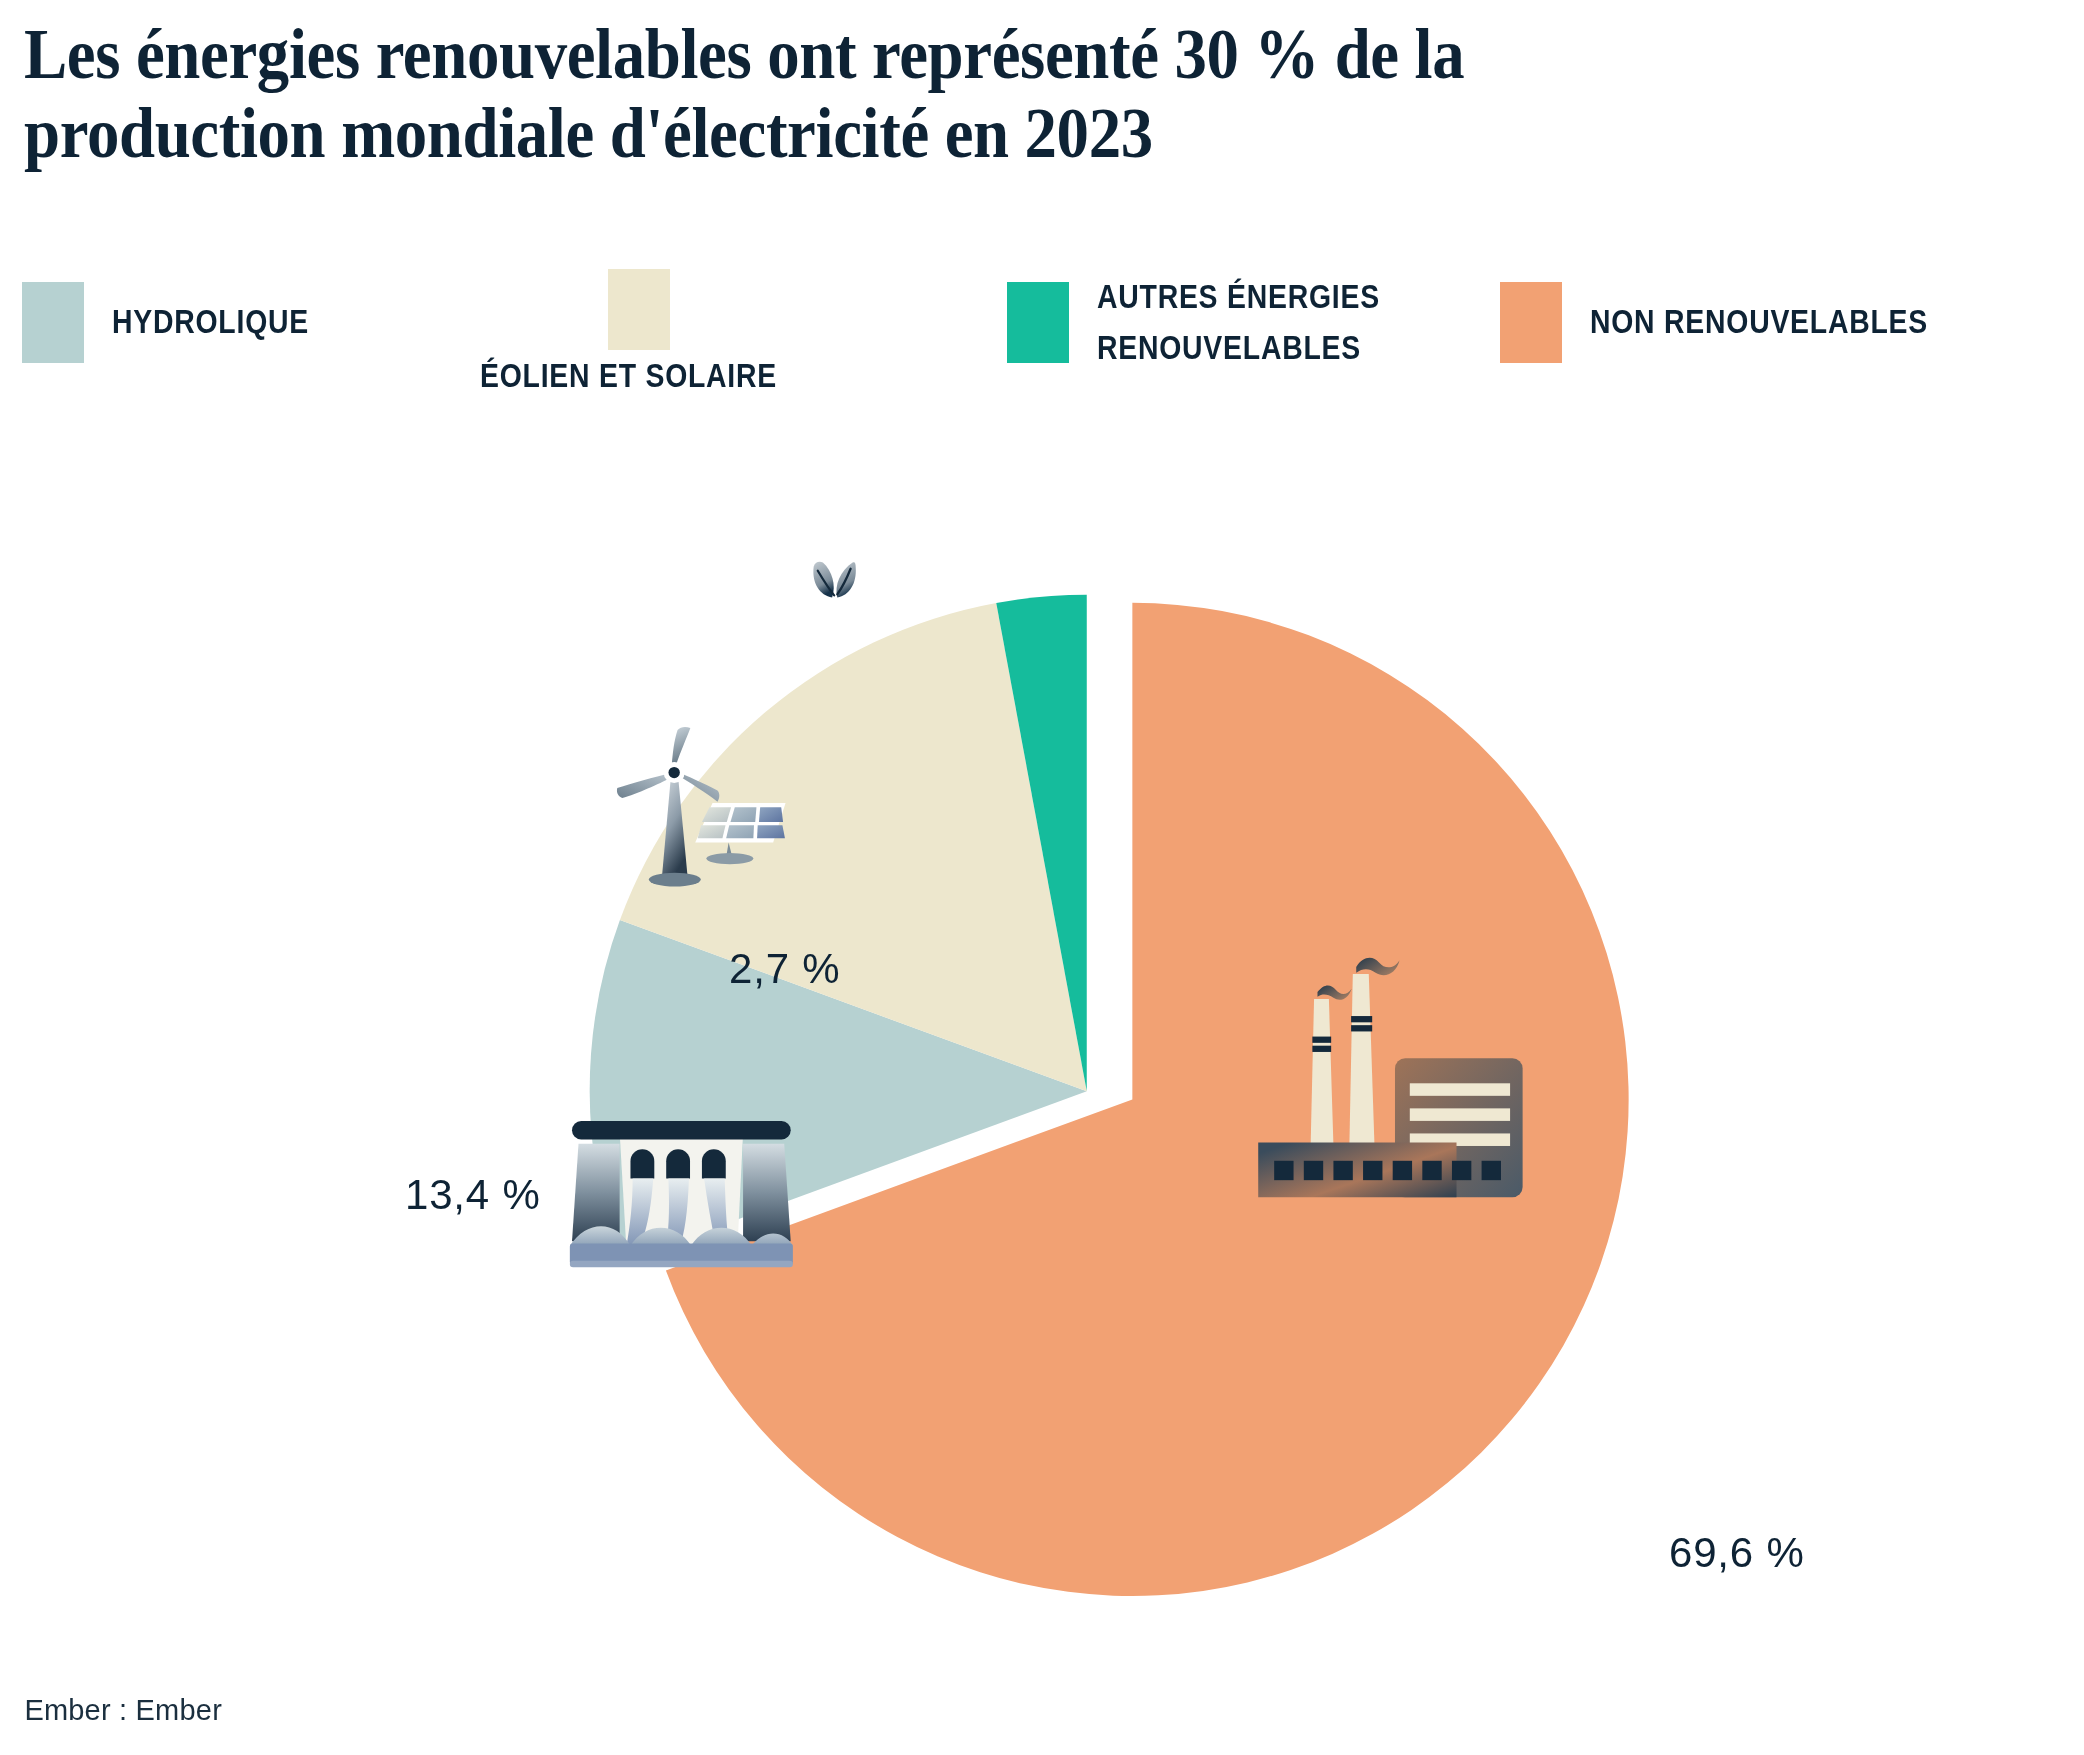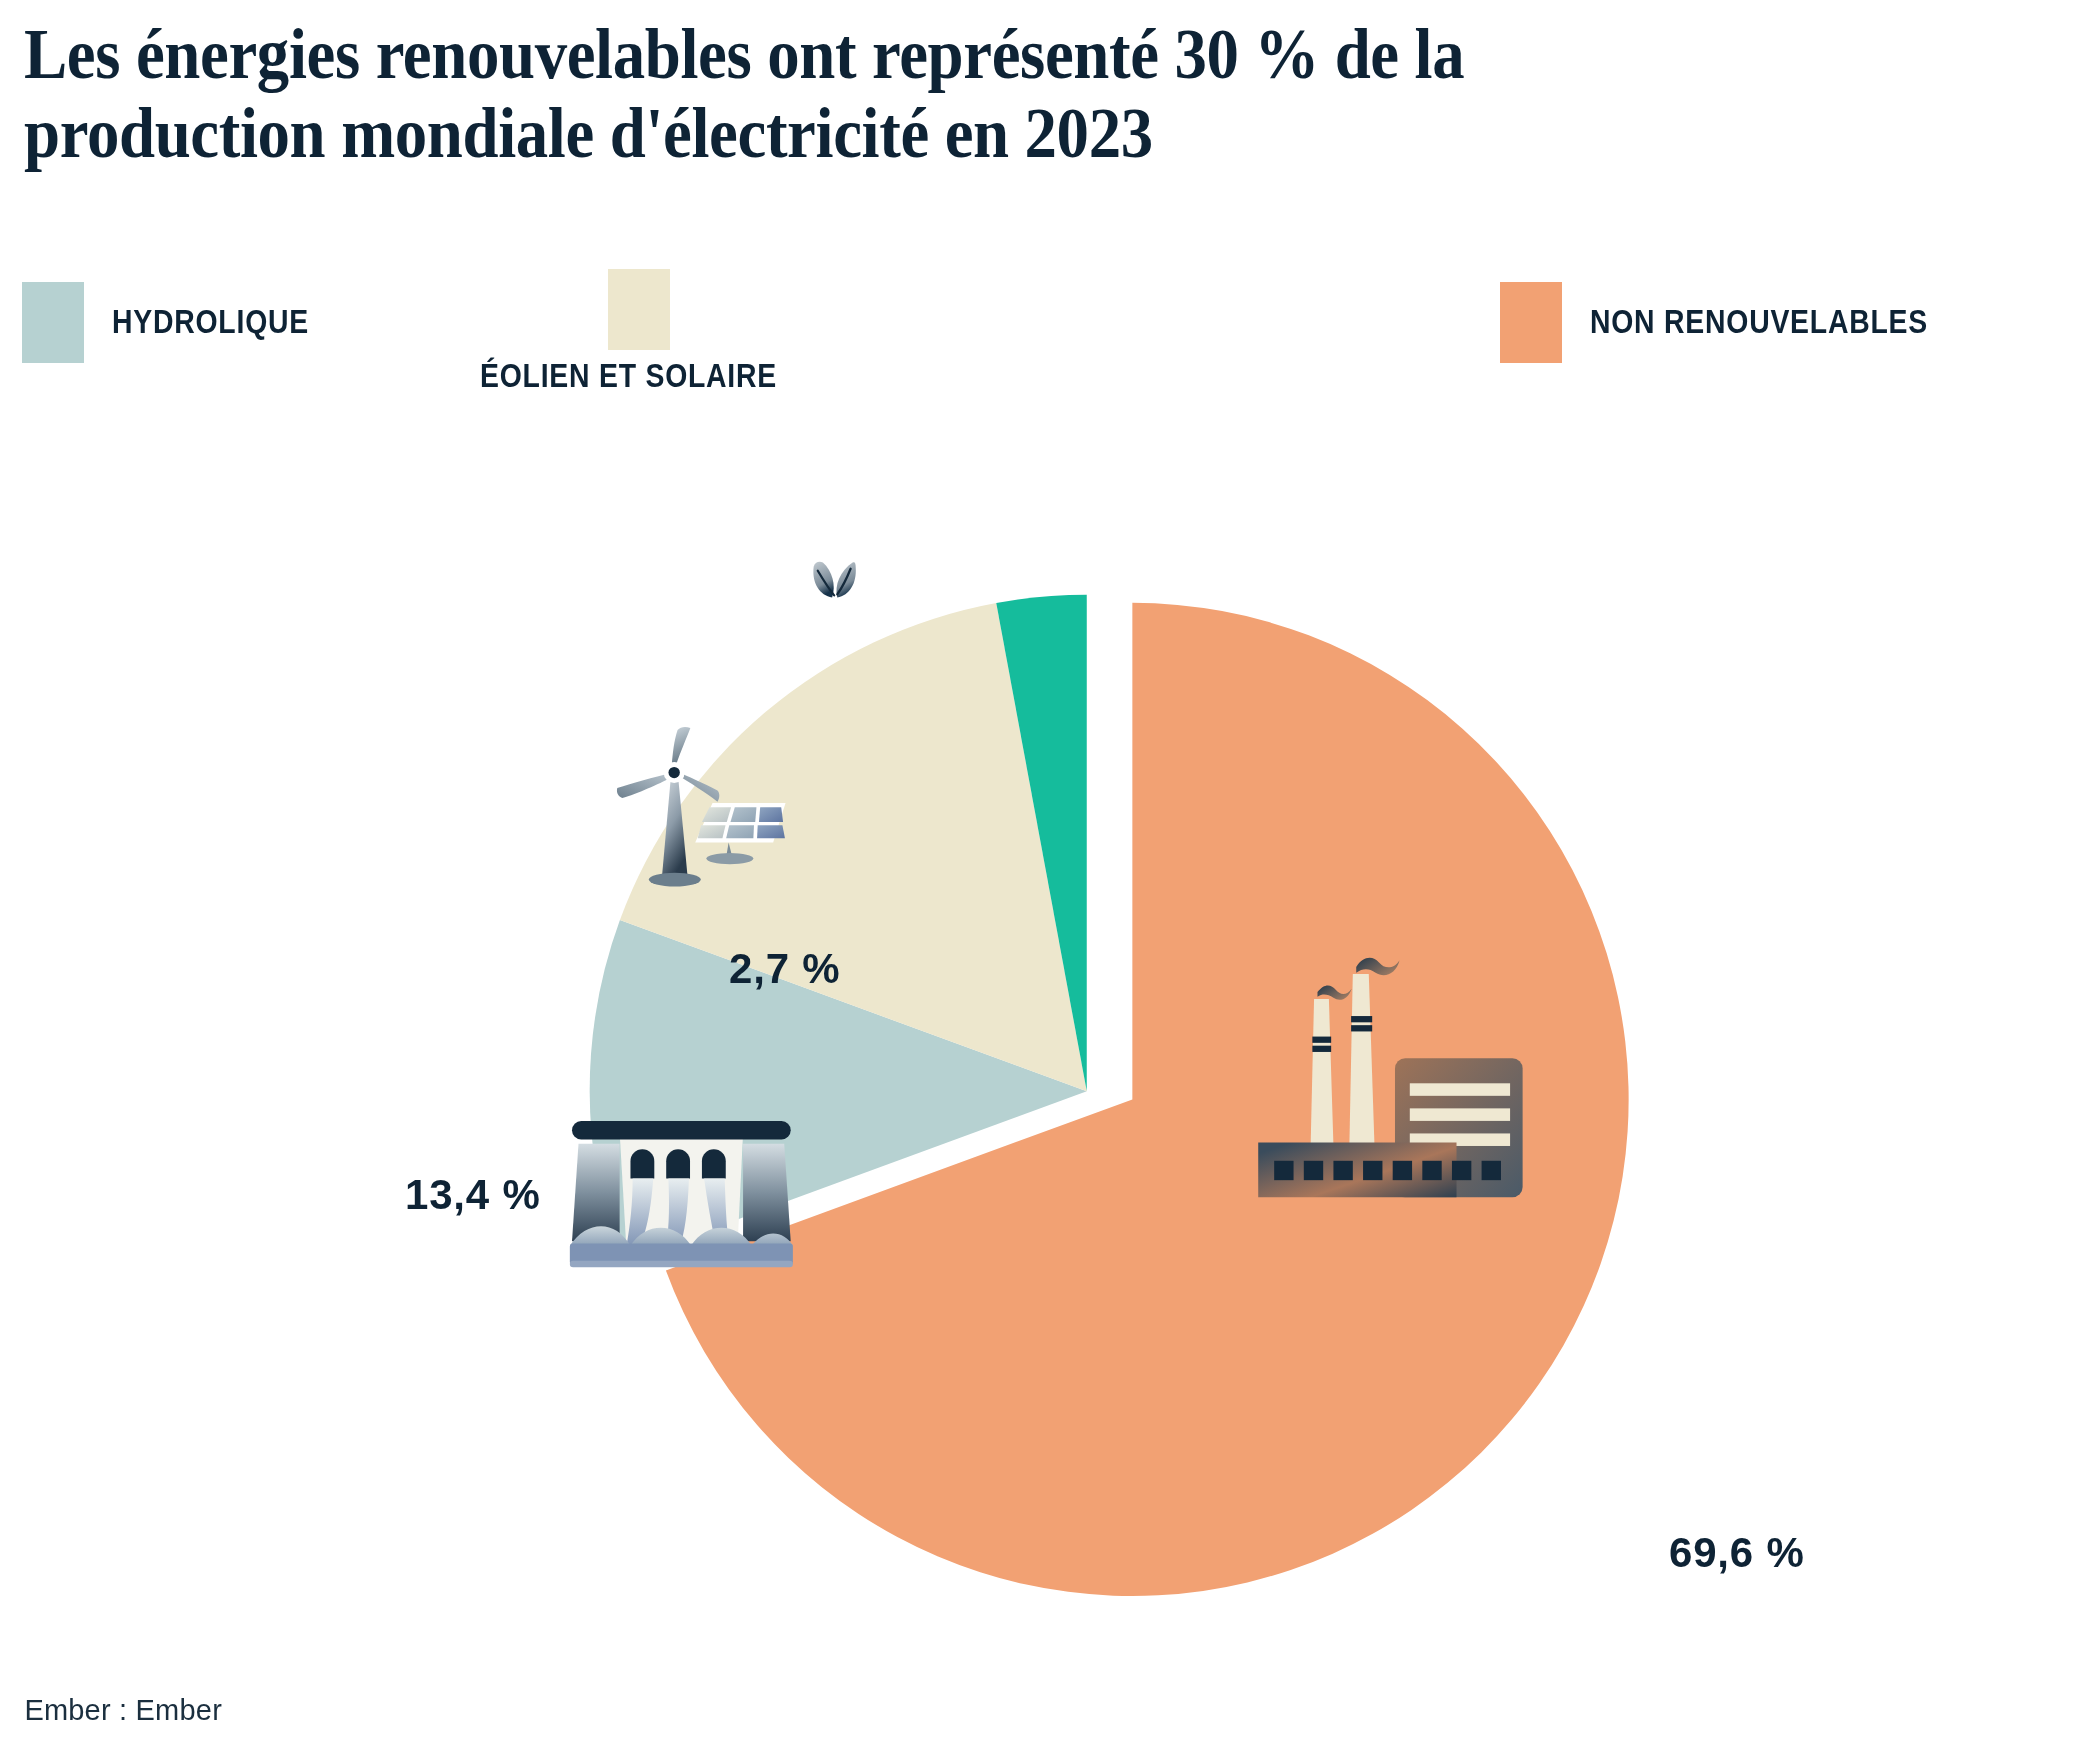--- a/index.html
+++ b/index.html
@@ -82,21 +82,21 @@
   #pie-svg {
     position: absolute;
     left: 0;
     top: 0;
   }
 
   
   .value-label {
     position: absolute;
     font-family: "Liberation Sans", sans-serif;
-    font-weight: bold;
+    font-weight: normal;
     font-size: 42px;
     letter-spacing: 0.8px;
     color: #0E2335;
     white-space: nowrap;
   }
   #vl-other  { left: 729px;  top: 489px;  }
   #vl-wind   { left: 405px;  top: 715px;  }
   #vl-hydro  { left: 370px;  top: 1293px; }
   #vl-nonren { left: 1669px; top: 1073px; text-align: right; }
 
@@ -122,20 +122,25 @@
   <div class="legend-item" id="li-0">
     <div class="legend-swatch" style="background:#B6D1D1"></div>
     <div class="legend-label">HYDROLIQUE</div>
   </div>
 
   <div class="legend-item" id="li-1">
     <div class="legend-swatch" style="background:#EDE7CD"></div>
     <div class="legend-label">ÉOLIEN ET SOLAIRE</div>
   </div>
 
+  <div class="legend-item" id="li-2">
+    <div class="legend-swatch" style="background:#15BC9C"></div>
+    <div class="legend-label">AUTRES ÉNERGIES
+RENOUVELABLES</div>
+  </div>
 
   <div class="legend-item" id="li-3">
     <div class="legend-swatch" style="background:#F2A173"></div>
     <div class="legend-label">NON RENOUVELABLES</div>
   </div>
 
 </div>
 
 <div id="chart">
 

